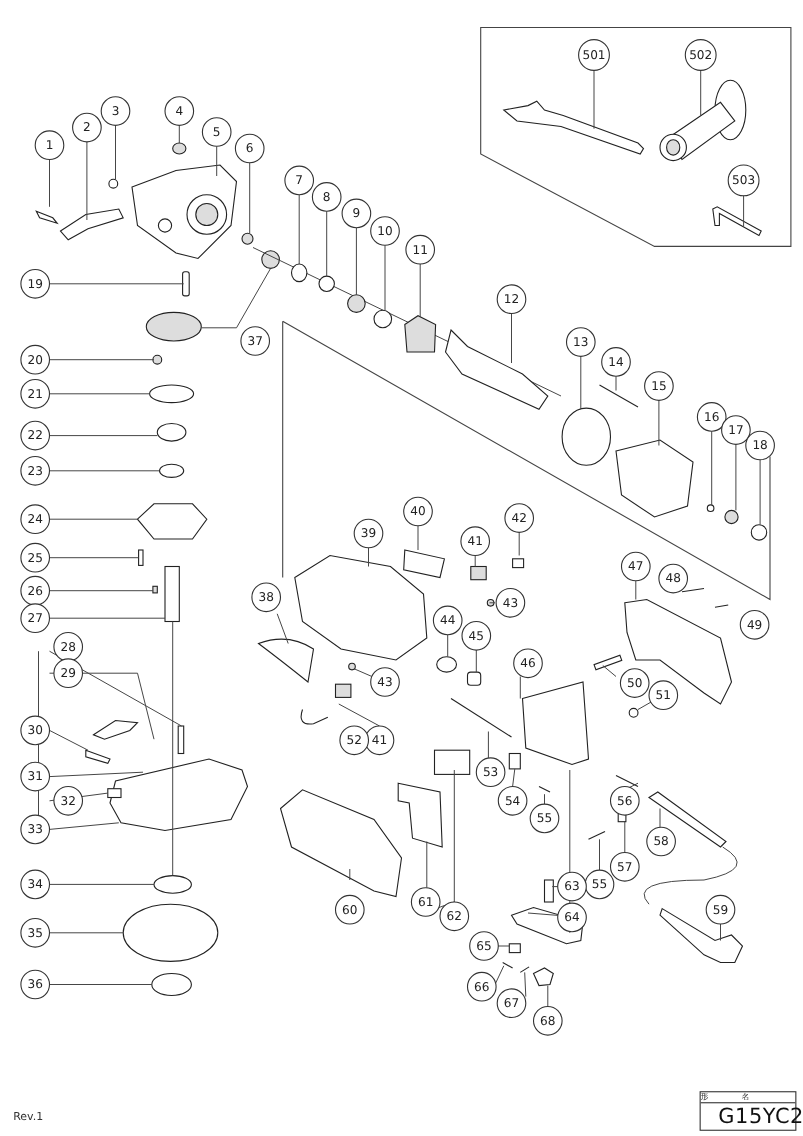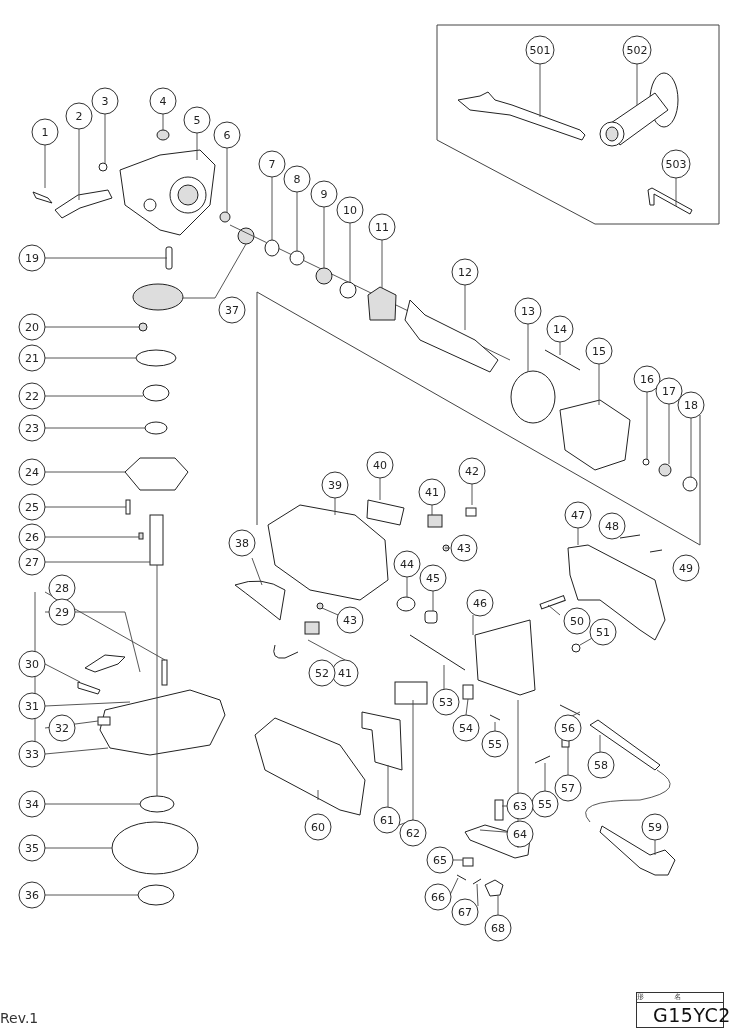--- a/index.html
+++ b/index.html
@@ -4,21 +4,21 @@
 <style>
   html,body{margin:0;padding:0;background:#fff;}
   body{width:730px;height:1033px;position:relative;overflow:hidden;font-family:"DejaVu Sans",sans-serif;}
   #diagram{position:absolute;left:0;top:0;width:730px;height:1033px;}
   .callout circle{fill:#fff;stroke:#333;stroke-width:1;}
   .callout text{font-family:"DejaVu Sans",sans-serif;font-size:11px;fill:#222;text-anchor:middle;dominant-baseline:central;}
   .leader{stroke:#444;stroke-width:0.9;fill:none;}
   .part{stroke:#222;stroke-width:1;fill:#fff;}
   .part-dark{stroke:#222;stroke-width:1;fill:#ddd;}
   .frame{stroke:#444;stroke-width:1;fill:none;}
-  #rev{position:absolute;left:0;top:1010px;font-size:14px;color:#333;font-family:"DejaVu Sans",sans-serif;}
+  #rev{position:absolute;left:12px;top:1010px;font-size:10px;color:#333;font-family:"DejaVu Sans",sans-serif;}
   #model-box{position:absolute;left:636px;top:992px;width:86px;height:34px;border:1px solid #333;font-family:"DejaVu Sans",sans-serif;}
   #model-caption{height:9px;border-bottom:1px solid #333;font-size:7px;line-height:9px;text-align:left;letter-spacing:14px;color:#333;}
   #model-number{font-size:19px;line-height:24px;text-align:right;color:#111;letter-spacing:0.5px;margin-left:16px;}
 </style>
 </head>
 <body>
 
 <svg id="diagram" viewBox="0 0 730 1033" xmlns="http://www.w3.org/2000/svg">
 
   <path class="frame" d="M437 25 L719 25 L719 224 L595 224 L437 140 Z"></path>

